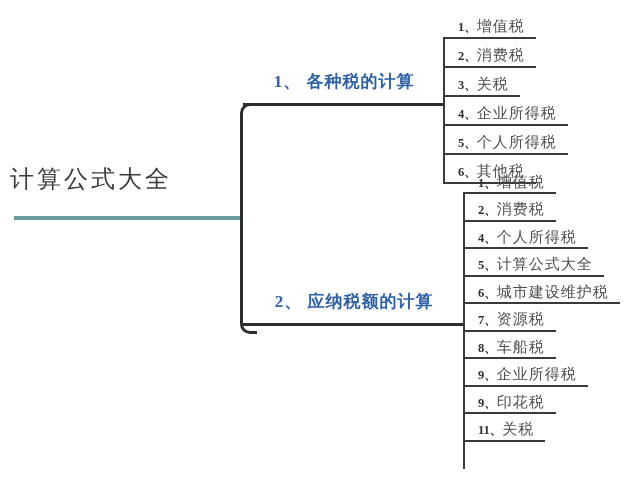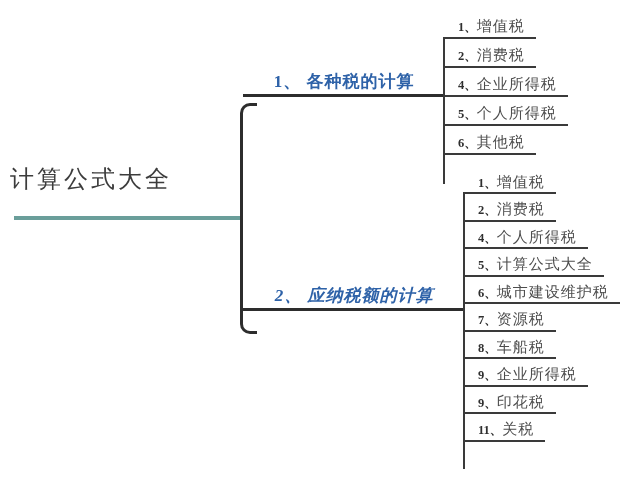--- a/index.html
+++ b/index.html
@@ -32,26 +32,26 @@
     border-top: 3px solid #2d2d2d;
     border-bottom: 3px solid #2d2d2d;
     border-radius: 10px 0 0 10px;
   }
 
   
   .branch-label {
     position: absolute; left: 243px;
     text-align: center;
     font-size: 17px; font-weight: bold; letter-spacing: 1px;
-    line-height: 24px; padding-bottom: 0;
+    line-height: 24px; padding-bottom: 9px;
     color: #2e62a8;
     border-bottom: 3px solid #2d2d2d;
   }
   .b1 { top: 70px;  width: 202px; }
-  .b2 { top: 284px; width: 222px; font-style: italic; }
+  .b2 { top: 290px; width: 222px; }
 
   
   .vline { position: absolute; width: 2px; background: #3a3a3a; }
   .v1 { left: 443px; top: 37px;  height: 147px; }
   .v2 { left: 463px; top: 192px; height: 277px; }
 
   
   .kids { position: absolute; }
   .k1 { left: 443px; top: 10px; }
   .k2 { left: 463px; top: 166.5px; }
@@ -82,20 +82,21 @@
 
   <div class="branch-label b1">1、 各种税的计算</div>
   <div class="branch-label b2">2、 应纳税额的计算</div>
 
   <div class="vline v1"></div>
   <div class="vline v2"></div>
 
   <div class="kids k1">
     <div class="kid"><span class="num">1、</span><span class="lbl">增值税</span></div>
     <div class="kid"><span class="num">2、</span><span class="lbl">消费税</span></div>
+    <div class="kid"><span class="num">3、</span><span class="lbl">关税</span></div>
     <div class="kid"><span class="num">4、</span><span class="lbl">企业所得税</span></div>
     <div class="kid"><span class="num">5、</span><span class="lbl">个人所得税</span></div>
     <div class="kid"><span class="num">6、</span><span class="lbl">其他税</span></div>
   </div>
 
   <div class="kids k2">
     <div class="kid"><span class="num">1、</span><span class="lbl">增值税</span></div>
     <div class="kid"><span class="num">2、</span><span class="lbl">消费税</span></div>
     <div class="kid"><span class="num">4、</span><span class="lbl">个人所得税</span></div>
     <div class="kid"><span class="num">5、</span><span class="lbl">计算公式大全</span></div>

